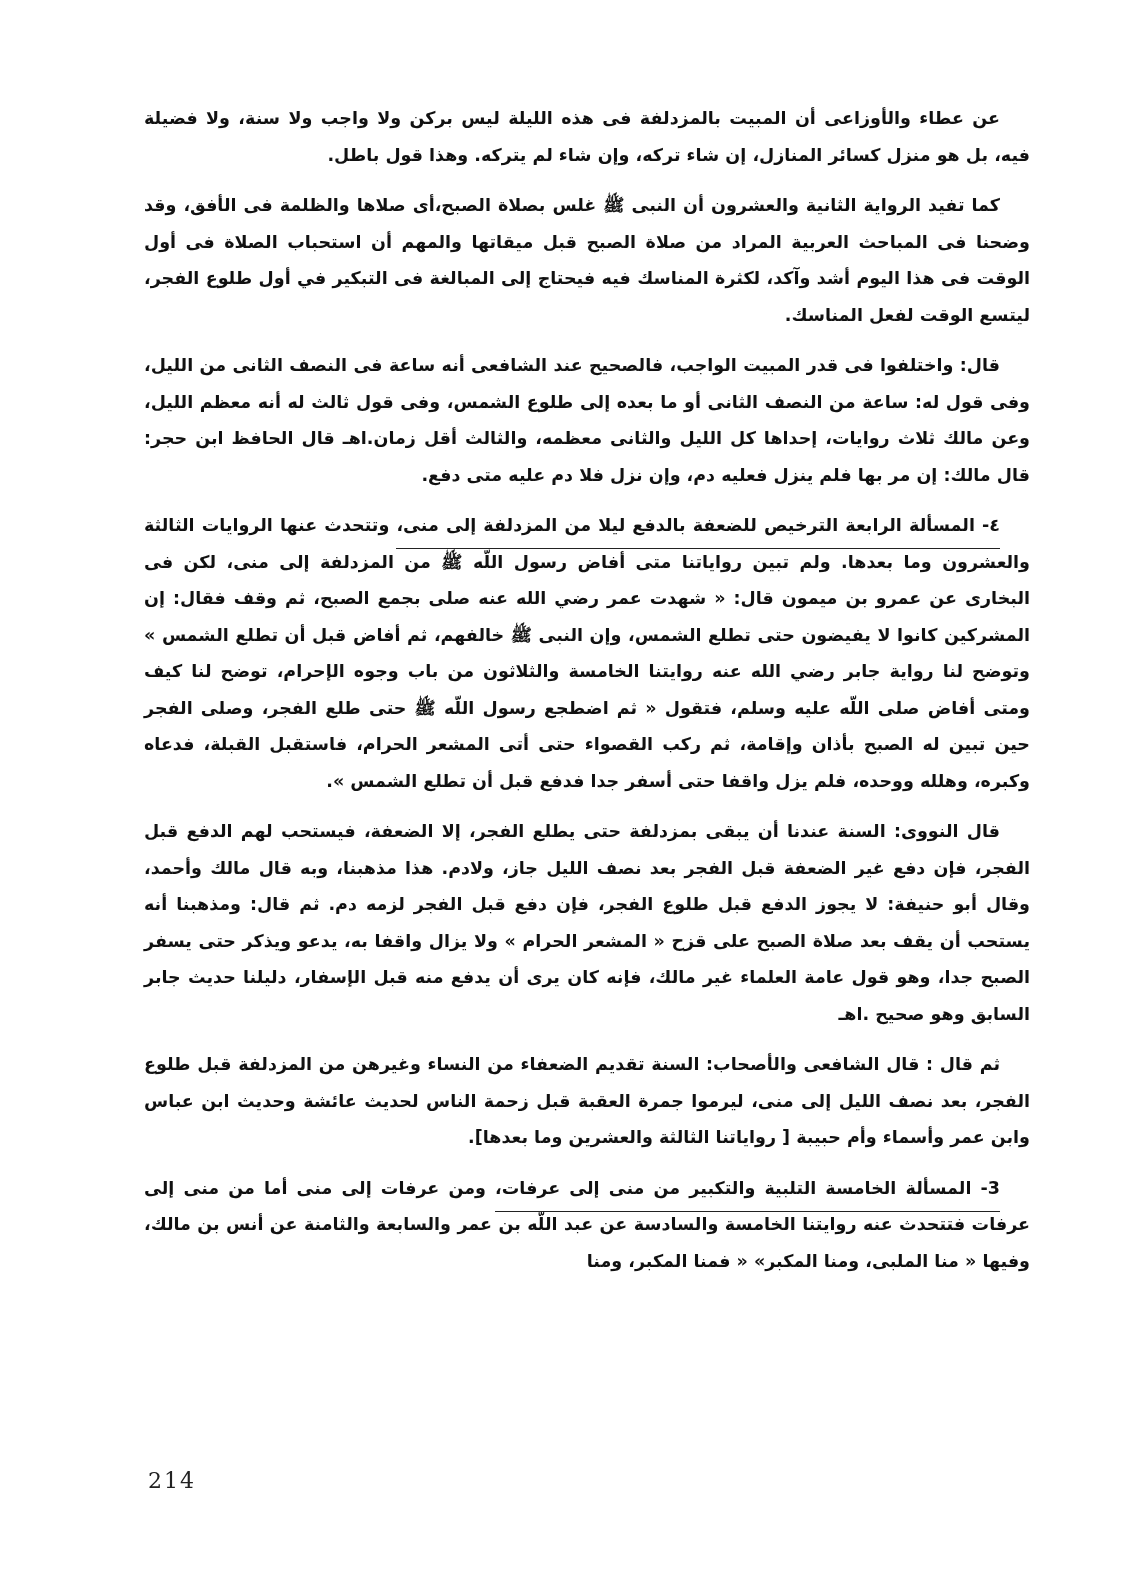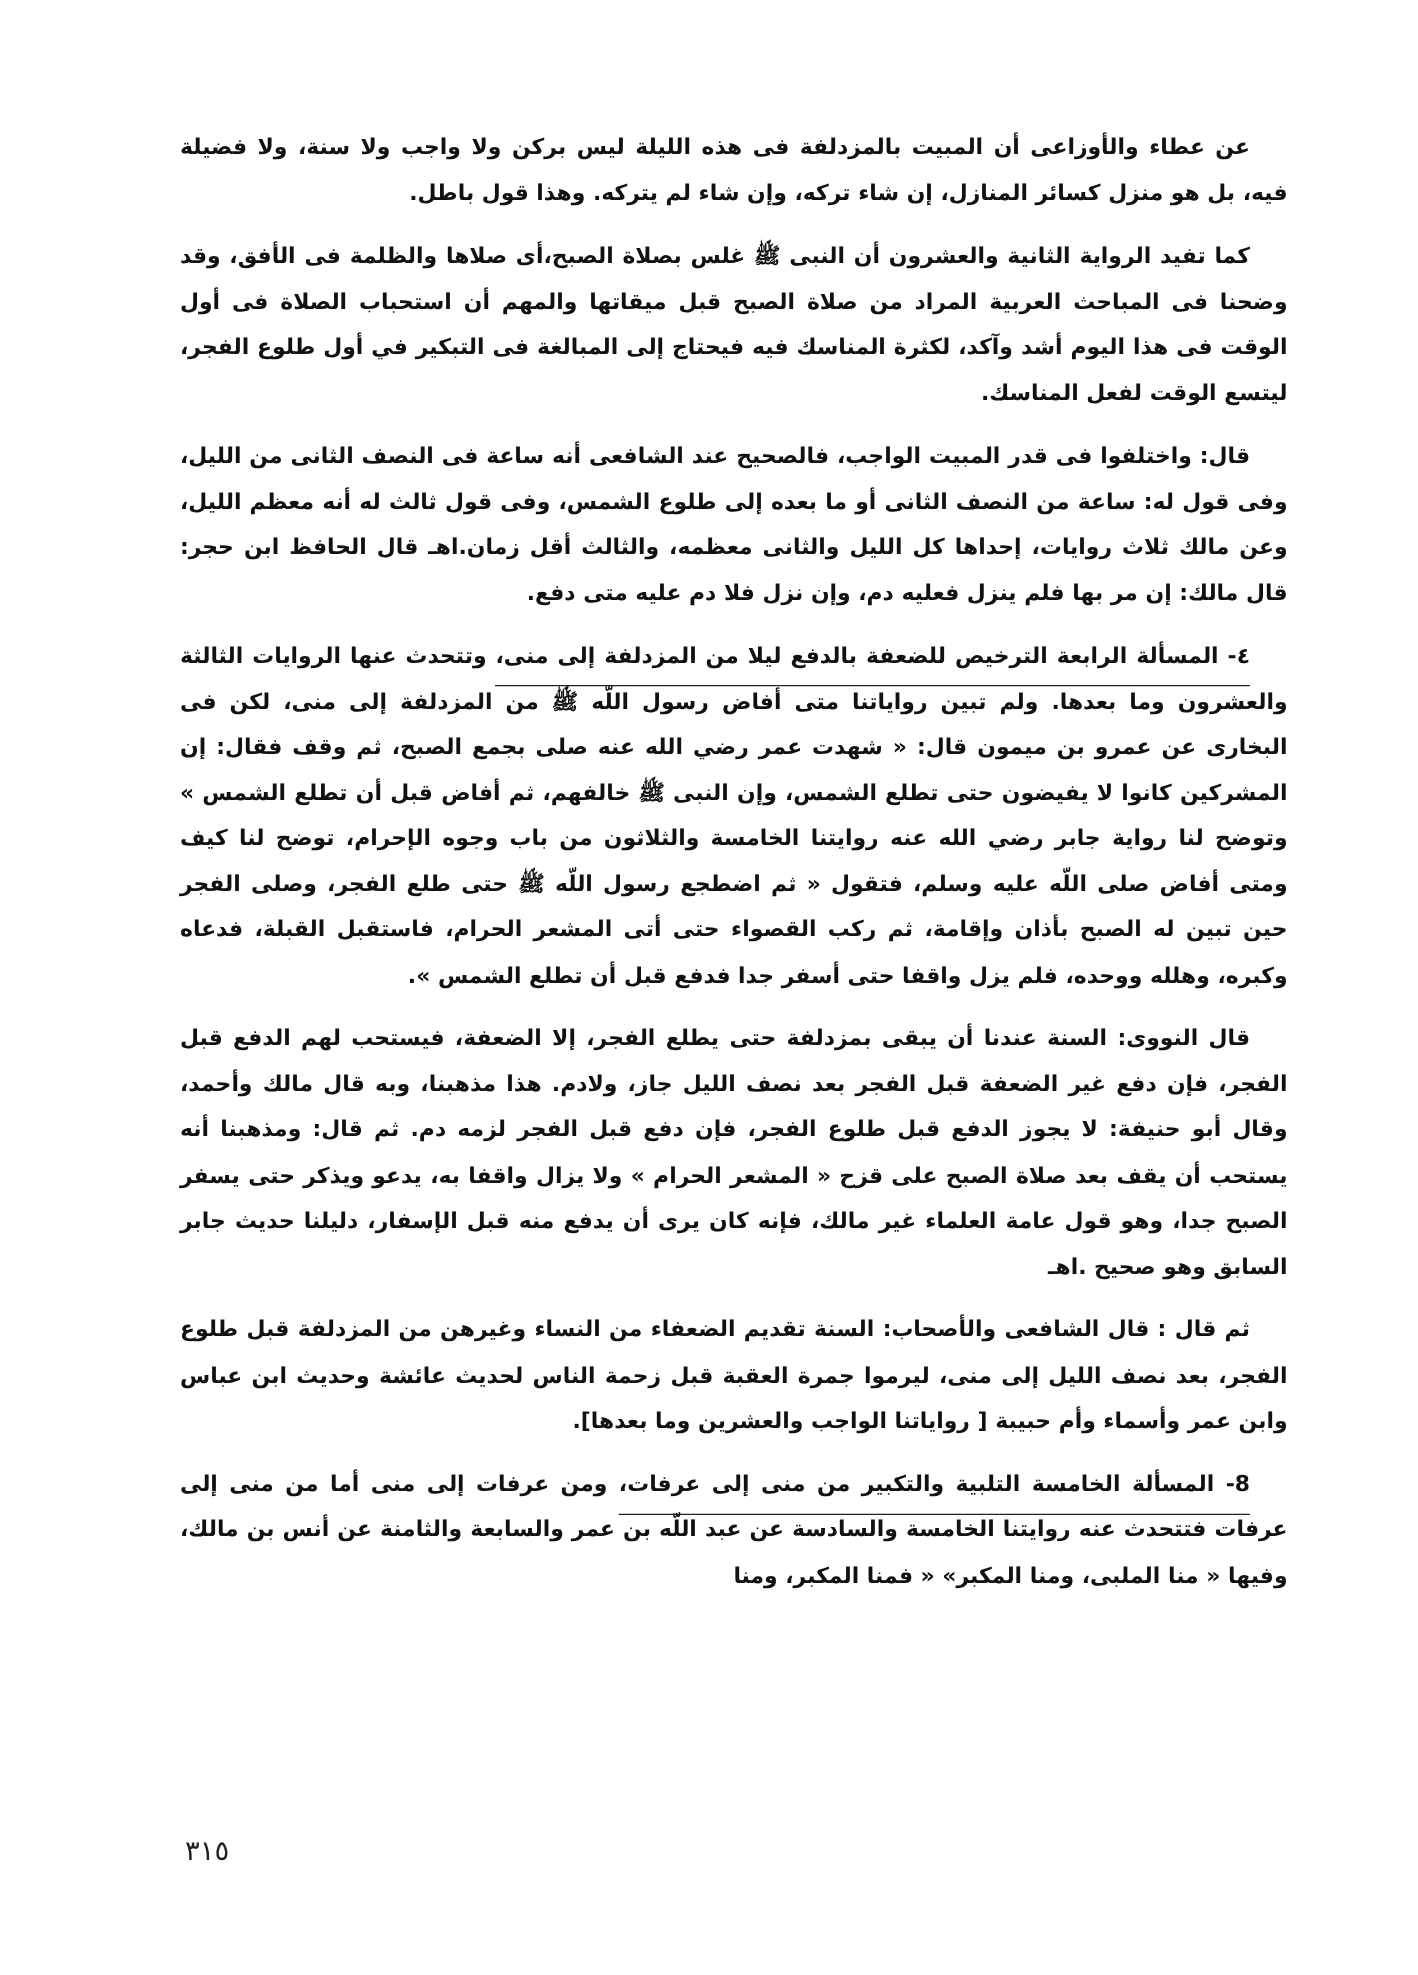--- a/index.html
+++ b/index.html
@@ -25,17 +25,17 @@
 </style>
 </head>
 <body>
 
 <div class="page-body">
   <p class="para indent">عن عطاء والأوزاعى أن المبيت بالمزدلفة فى هذه الليلة ليس بركن ولا واجب ولا سنة، ولا فضيلة فيه، بل هو منزل كسائر المنازل، إن شاء تركه، وإن شاء لم يتركه. وهذا قول باطل.</p>
   <p class="para indent">كما تفيد الرواية الثانية والعشرون أن النبى ﷺ غلس بصلاة الصبح،أى صلاها والظلمة فى الأفق، وقد وضحنا فى المباحث العربية المراد من صلاة الصبح قبل ميقاتها والمهم أن استحباب الصلاة فى أول الوقت فى هذا اليوم أشد وآكد، لكثرة المناسك فيه فيحتاج إلى المبالغة فى التبكير في أول طلوع الفجر، ليتسع الوقت لفعل المناسك.</p>
   <p class="para indent">قال: واختلفوا فى قدر المبيت الواجب، فالصحيح عند الشافعى أنه ساعة فى النصف الثانى من الليل، وفى قول له: ساعة من النصف الثانى أو ما بعده إلى طلوع الشمس، وفى قول ثالث له أنه معظم الليل، وعن مالك ثلاث روايات، إحداها كل الليل والثانى معظمه، والثالث أقل زمان.اهـ قال الحافظ ابن حجر: قال مالك: إن مر بها فلم ينزل فعليه دم، وإن نزل فلا دم عليه متى دفع.</p>
   <p class="para indent"><span class="heading-underline">٤- المسألة الرابعة الترخيص للضعفة بالدفع ليلا من المزدلفة إلى منى،</span><span> وتتحدث عنها الروايات الثالثة والعشرون وما بعدها. ولم تبين رواياتنا متى أفاض رسول اللّه ﷺ من المزدلفة إلى منى، لكن فى البخارى عن عمرو بن ميمون قال: « شهدت عمر رضي الله عنه صلى بجمع الصبح، ثم وقف فقال: إن المشركين كانوا لا يفيضون حتى تطلع الشمس، وإن النبى ﷺ خالفهم، ثم أفاض قبل أن تطلع الشمس » وتوضح لنا رواية جابر رضي الله عنه روايتنا الخامسة والثلاثون من باب وجوه الإحرام، توضح لنا كيف ومتى أفاض صلى اللّه عليه وسلم، فتقول « ثم اضطجع رسول اللّه ﷺ حتى طلع الفجر، وصلى الفجر حين تبين له الصبح بأذان وإقامة، ثم ركب القصواء حتى أتى المشعر الحرام، فاستقبل القبلة، فدعاه وكبره، وهلله ووحده، فلم يزل واقفا حتى أسفر جدا فدفع قبل أن تطلع الشمس ».</span></p>
   <p class="para indent">قال النووى: السنة عندنا أن يبقى بمزدلفة حتى يطلع الفجر، إلا الضعفة، فيستحب لهم الدفع قبل الفجر، فإن دفع غير الضعفة قبل الفجر بعد نصف الليل جاز، ولادم. هذا مذهبنا، وبه قال مالك وأحمد، وقال أبو حنيفة: لا يجوز الدفع قبل طلوع الفجر، فإن دفع قبل الفجر لزمه دم. ثم قال: ومذهبنا أنه يستحب أن يقف بعد صلاة الصبح على قزح « المشعر الحرام » ولا يزال واقفا به، يدعو ويذكر حتى يسفر الصبح جدا، وهو قول عامة العلماء غير مالك، فإنه كان يرى أن يدفع منه قبل الإسفار، دليلنا حديث جابر السابق وهو صحيح .اهـ</p>
-  <p class="para indent">ثم قال : قال الشافعى والأصحاب: السنة تقديم الضعفاء من النساء وغيرهن من المزدلفة قبل طلوع الفجر، بعد نصف الليل إلى منى، ليرموا جمرة العقبة قبل زحمة الناس لحديث عائشة وحديث ابن عباس وابن عمر وأسماء وأم حبيبة [ رواياتنا الواجب والعشرين وما بعدها].</p>
-  <p class="para indent"><span class="heading-underline">8- المسألة الخامسة التلبية والتكبير من منى إلى عرفات،</span><span> ومن عرفات إلى منى أما من منى إلى عرفات فتتحدث عنه روايتنا الخامسة والسادسة عن عبد اللّه بن عمر والسابعة والثامنة عن أنس بن مالك، وفيها « منا الملبى، ومنا المكبر» « فمنا المكبر، ومنا</span></p>
+  <p class="para indent">ثم قال : قال الشافعى والأصحاب: السنة تقديم الضعفاء من النساء وغيرهن من المزدلفة قبل طلوع الفجر، بعد نصف الليل إلى منى، ليرموا جمرة العقبة قبل زحمة الناس لحديث عائشة وحديث ابن عباس وابن عمر وأسماء وأم حبيبة [ رواياتنا الثالثة والعشرين وما بعدها].</p>
+  <p class="para indent"><span class="heading-underline">3- المسألة الخامسة التلبية والتكبير من منى إلى عرفات،</span><span> ومن عرفات إلى منى أما من منى إلى عرفات فتتحدث عنه روايتنا الخامسة والسادسة عن عبد اللّه بن عمر والسابعة والثامنة عن أنس بن مالك، وفيها « منا الملبى، ومنا المكبر» « فمنا المكبر، ومنا</span></p>
 </div>
 
-<div class="page-number">٣١٥</div>
+<div class="page-number">214</div>
 
 </body></html>

